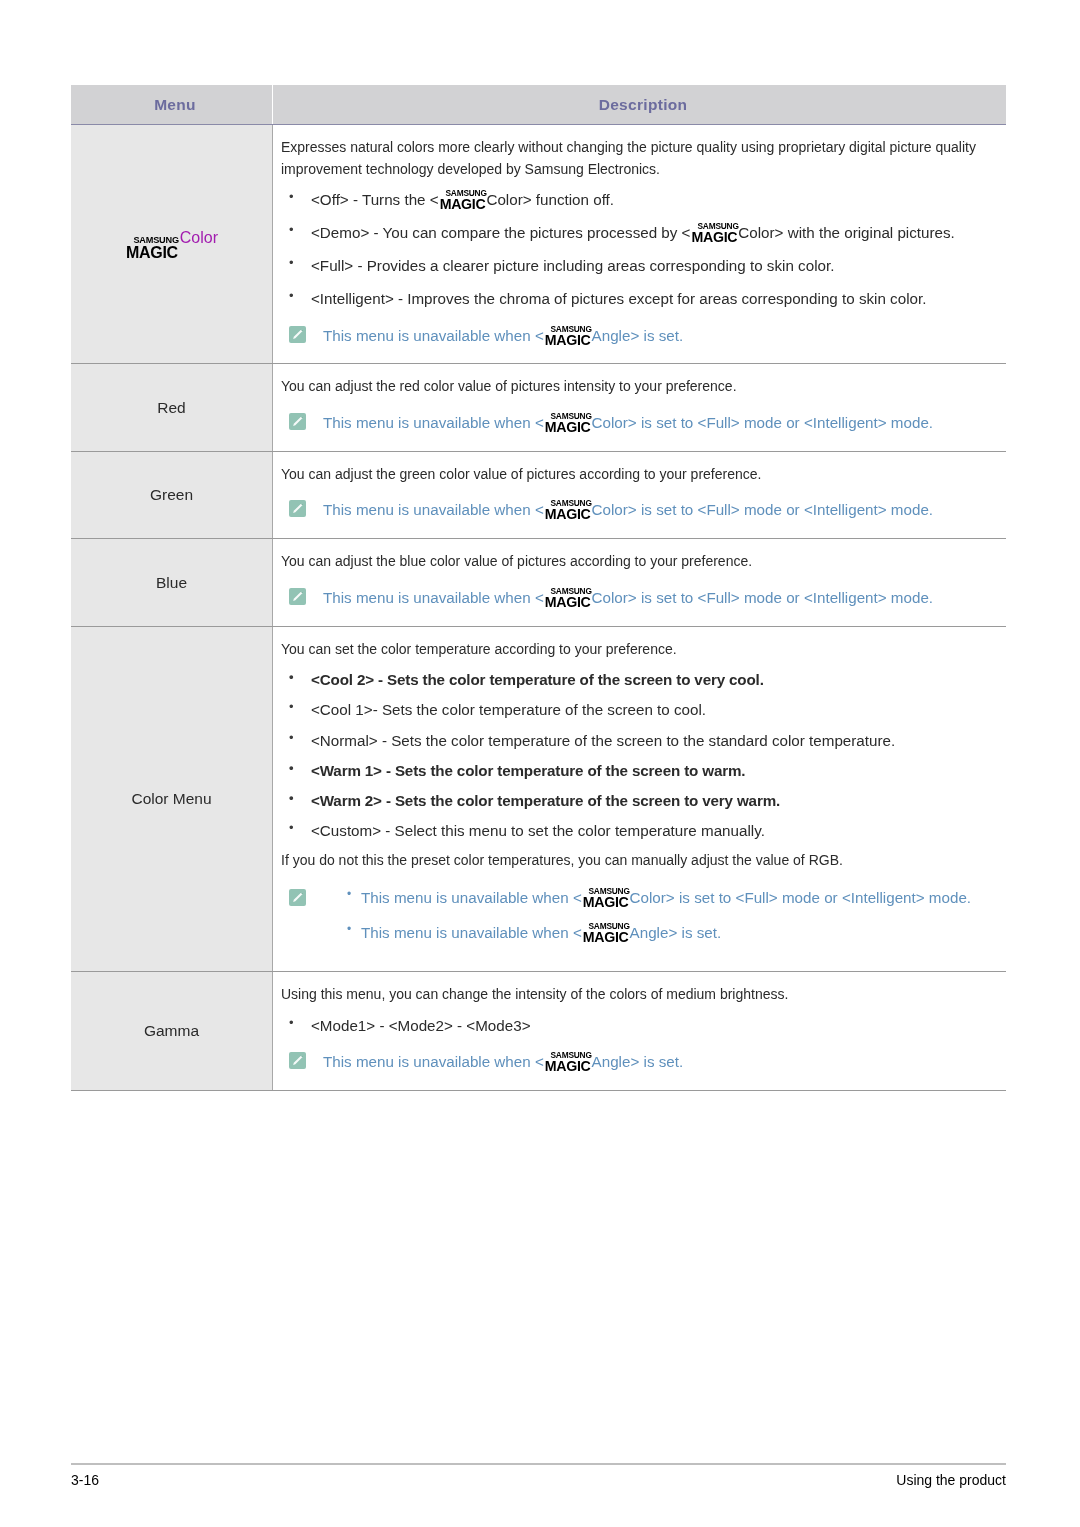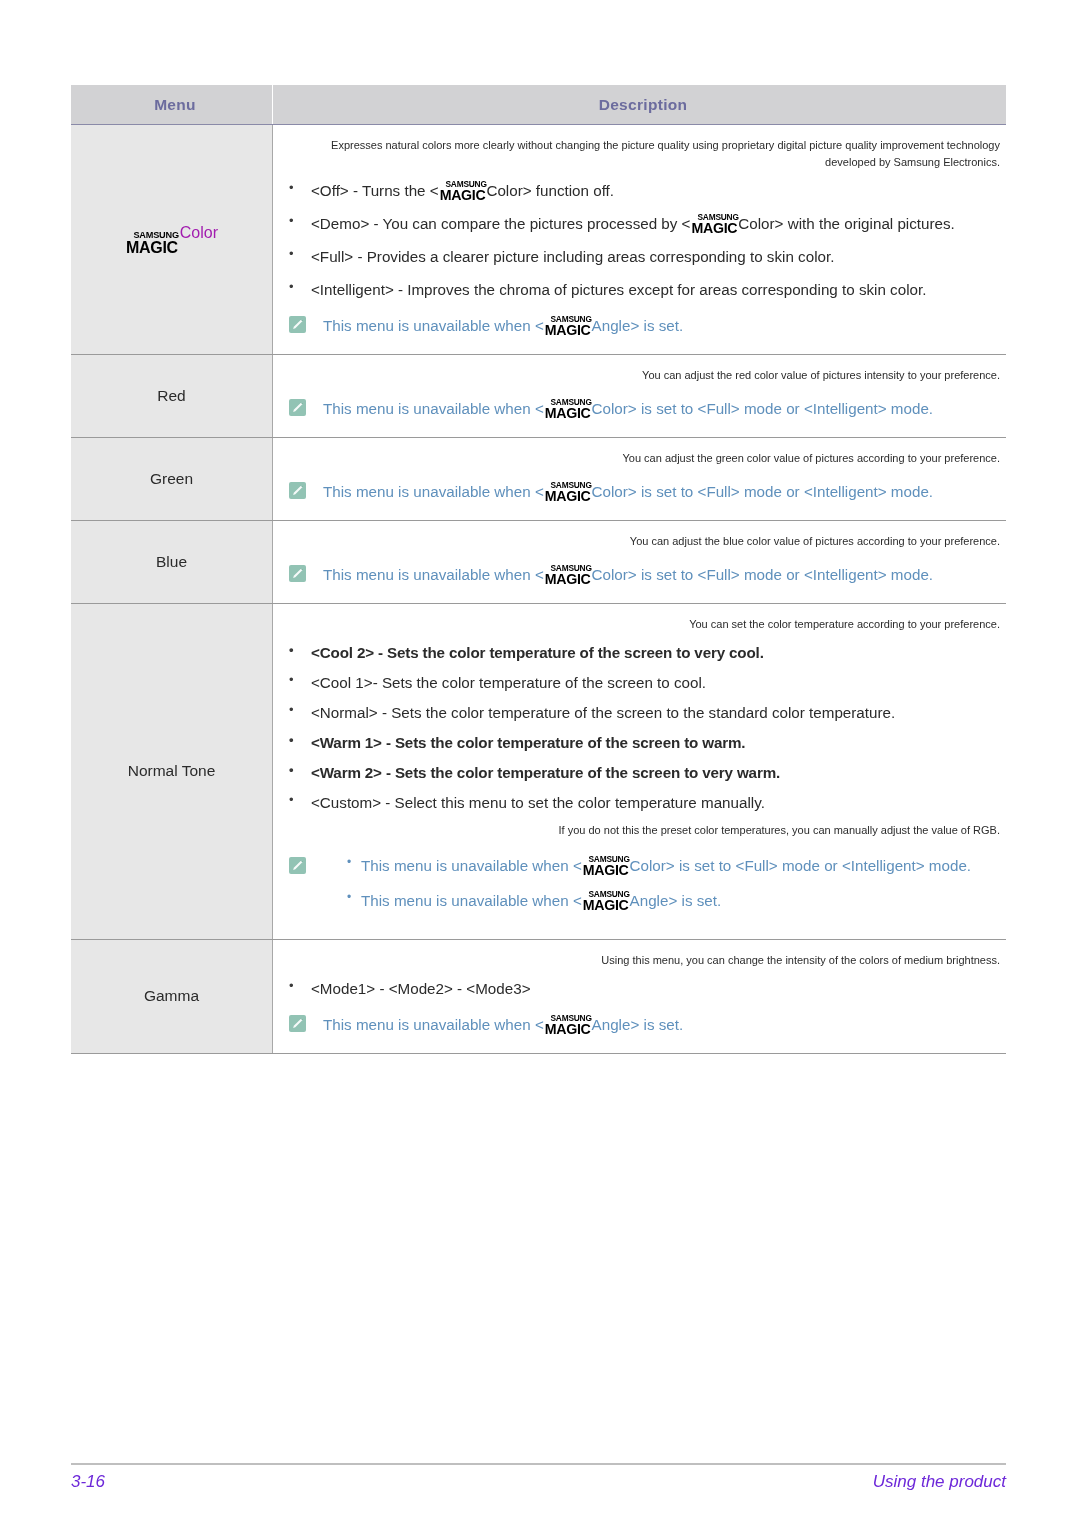--- a/index.html
+++ b/index.html
@@ -130,23 +130,22 @@
     left: 8px;
     top: -1px;
     font-size: 13px;
     color: #3b3b3b;
   }
   ul.bul.tight li { margin-bottom: 8px; }
   li.semi { font-weight: bold; letter-spacing: -0.15px; }
 
   p.para {
     margin: 0 0 0 0;
-    font-size: 11px;
+    font-size: 14px;
     line-height: 1.55;
-    text-align: right;
   }
 
   
   .note {
     position: relative;
     margin: 14px 0 2px 0;
     padding-left: 42px;
     color: #5f90bc;
     font-size: 15.2px;
     line-height: 1.5;
@@ -215,23 +214,22 @@
     height: 2px;
     background: #bfbfbf;
   }
   .footer {
     position: absolute;
     left: 71px;
     top: 1472px;
     width: 935px;
     display: flex;
     justify-content: space-between;
-    font-size: 17px;
-    color: #6d28d9;
-    font-style: italic;
+    font-size: 14px;
+    color: #000000;
   }
 </style>
 </head>
 <body>
 
 <div class="page">
 
   <table class="spec-table">
     <thead>
       <tr class="hdr-row">
@@ -321,21 +319,21 @@
                   <path d="M12.2 3.6 L13.6 5 L6.3 12.3 L4.2 12.9 L4.8 10.8 Z" fill="#ffffff" opacity="0.92"></path>
                   <path d="M12.2 3.6 L13.6 5" stroke="#6ba693" stroke-width="1" fill="none"></path>
                 </svg>
             </span>
             <span>This menu is unavailable when &lt;</span><span class="magic"><span class="s1">SAMSUNG</span><span class="s2">MAGIC</span></span><span>Color&gt; is set to &lt;Full&gt; mode or &lt;Intelligent&gt; mode.</span>
           </div>
         </td>
       </tr>
 
       <tr>
-        <td class="menu-cell">Normal Tone</td>
+        <td class="menu-cell">Color Menu</td>
         <td class="desc-cell">
           <p class="para">You can set the color temperature according to your preference.</p>
           <ul class="bul tight">
             <li class="semi">&lt;Cool 2&gt; - Sets the color temperature of the screen to very cool.</li>
             <li>&lt;Cool 1&gt;- Sets the color temperature of the screen to cool.</li>
             <li>&lt;Normal&gt; - Sets the color temperature of the screen to the standard color temperature.</li>
             <li class="semi">&lt;Warm 1&gt; - Sets the color temperature of the screen to warm.</li>
             <li class="semi">&lt;Warm 2&gt; - Sets the color temperature of the screen to very warm.</li>
             <li>&lt;Custom&gt; - Select this menu to set the color temperature manually.</li>
           </ul>

